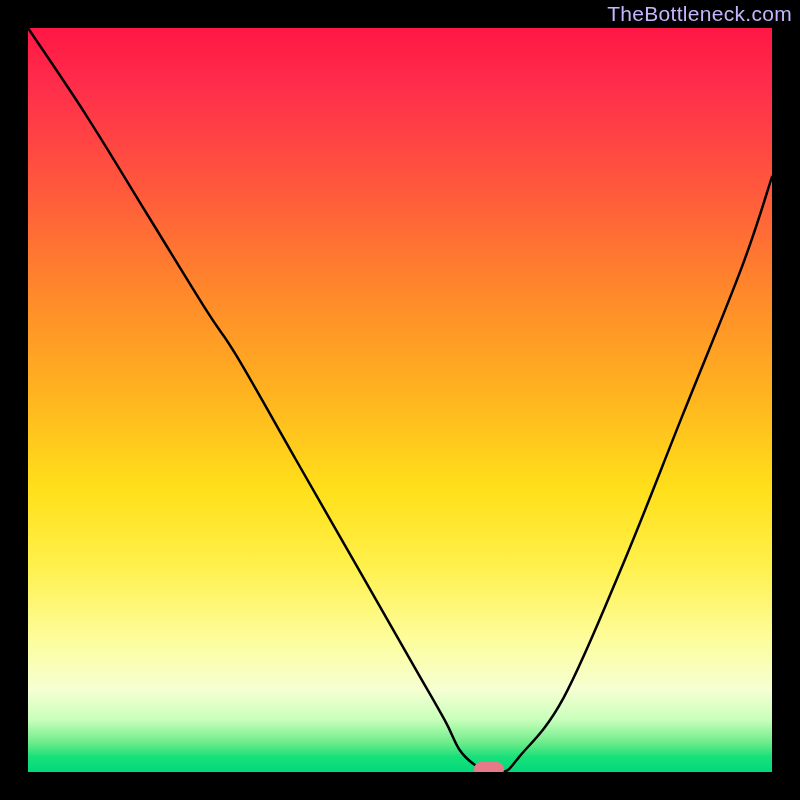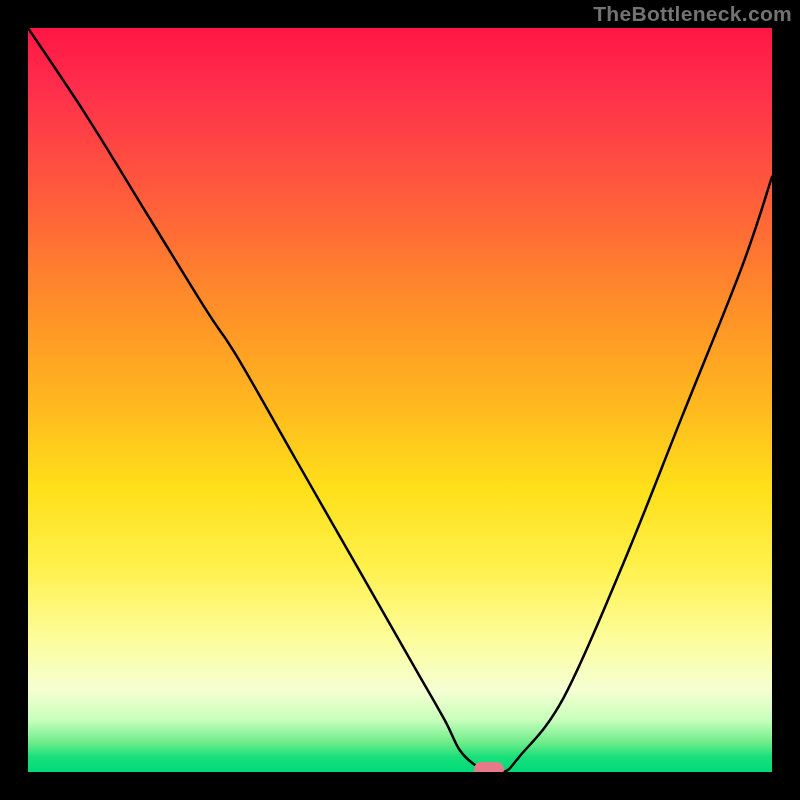--- a/index.html
+++ b/index.html
@@ -14,23 +14,23 @@
   .frame {
     position: relative;
     width: 800px;
     height: 800px;
     background: #000;
   }
   .watermark {
     position: absolute;
     top: 2px;
     right: 8px;
-    color: #737373;
+    color: #c4b5fd;
     font-size: 21px;
-    font-weight: 700;
+    font-weight: 400;
     letter-spacing: 0.3px;
     z-index: 10;
   }
   .plot-area {
     position: absolute;
     left: 28px;
     top: 28px;
     width: 744px;
     height: 744px;
     overflow: hidden;

